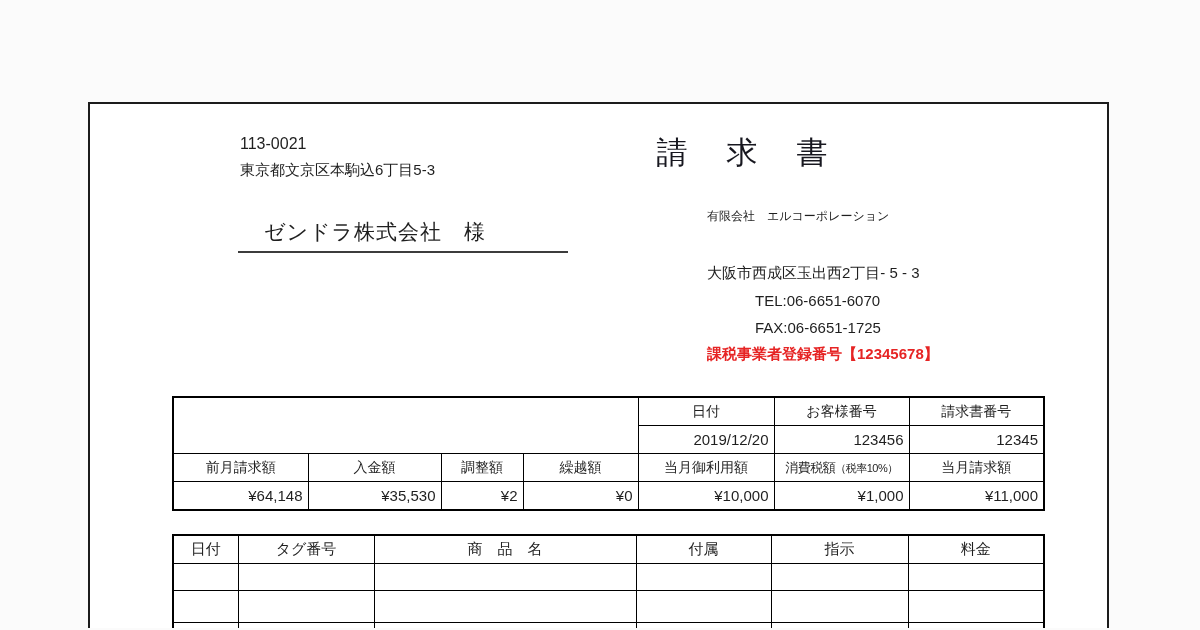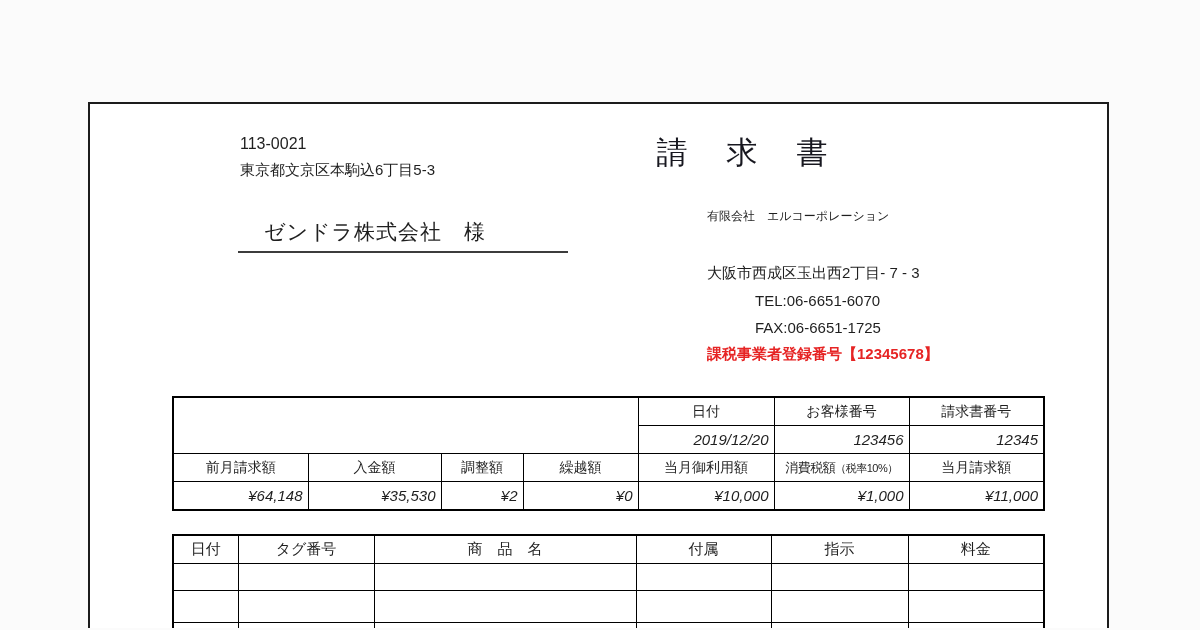--- a/index.html
+++ b/index.html
@@ -60,21 +60,21 @@
   .detail-table  { left: 82px; top: 430px; width: 871px; border: 2px solid #000; }
 
   td, th {
     border: 1px solid #000;
     padding: 0 5px;
     font-weight: normal;
     overflow: hidden;
     white-space: nowrap;
   }
   .summary-table th { font-size: 14px; text-align: center; height: 27px; }
-  .summary-table td { font-size: 15px; height: 27px; font-style: italic; }
+  .summary-table td { font-size: 15px; height: 27px; }
   .summary-table td.val { text-align: right; }
   .summary-table td.blank { border-bottom: 1px solid #000; }
   th.taxcell { font-size: 13px; letter-spacing: -0.5px; padding: 0 2px; }
   th.taxcell .small { font-size: 11px; }
 
   .detail-table th { font-size: 15px; text-align: center; height: 27px; }
   .detail-table td { height: 26px; }
   .detail-table tr.dashed td { border-bottom: 1px dotted #000; }
   .detail-table tr.row-b td { height: 31px; }
   .detail-table tr.row-c td { height: 10px; border-bottom: none; }
@@ -85,21 +85,21 @@
 <div class="page">
 
   <div class="abs sender-postal">113-0021</div>
   <div class="abs sender-address">東京都文京区本駒込6丁目5-3</div>
 
   <div class="abs doc-title">請　求　書</div>
 
   <div class="abs recipient">ゼンドラ株式会社　様</div>
 
   <div class="abs issuer-company">有限会社　エルコーポレーション</div>
-  <div class="abs issuer-address">大阪市西成区玉出西2丁目- 7 - 3</div>
+  <div class="abs issuer-address">大阪市西成区玉出西2丁目- 5 - 3</div>
   <div class="abs issuer-tel">TEL:06-6651-6070</div>
   <div class="abs issuer-fax">FAX:06-6651-1725</div>
   <div class="abs issuer-taxreg">課税事業者登録番号【12345678】</div>
 
   <table class="summary-table">
     <colgroup>
       <col style="width:135px">
         <col style="width:133px">
         <col style="width:82px">
         <col style="width:115px">

